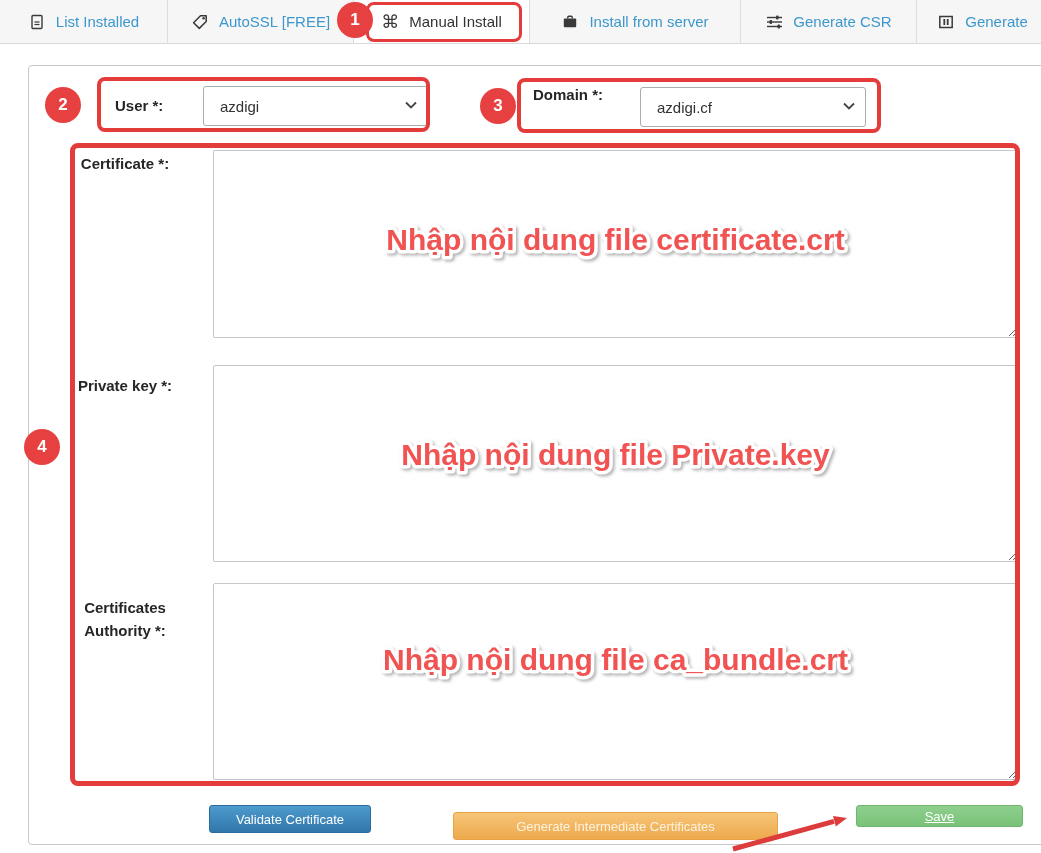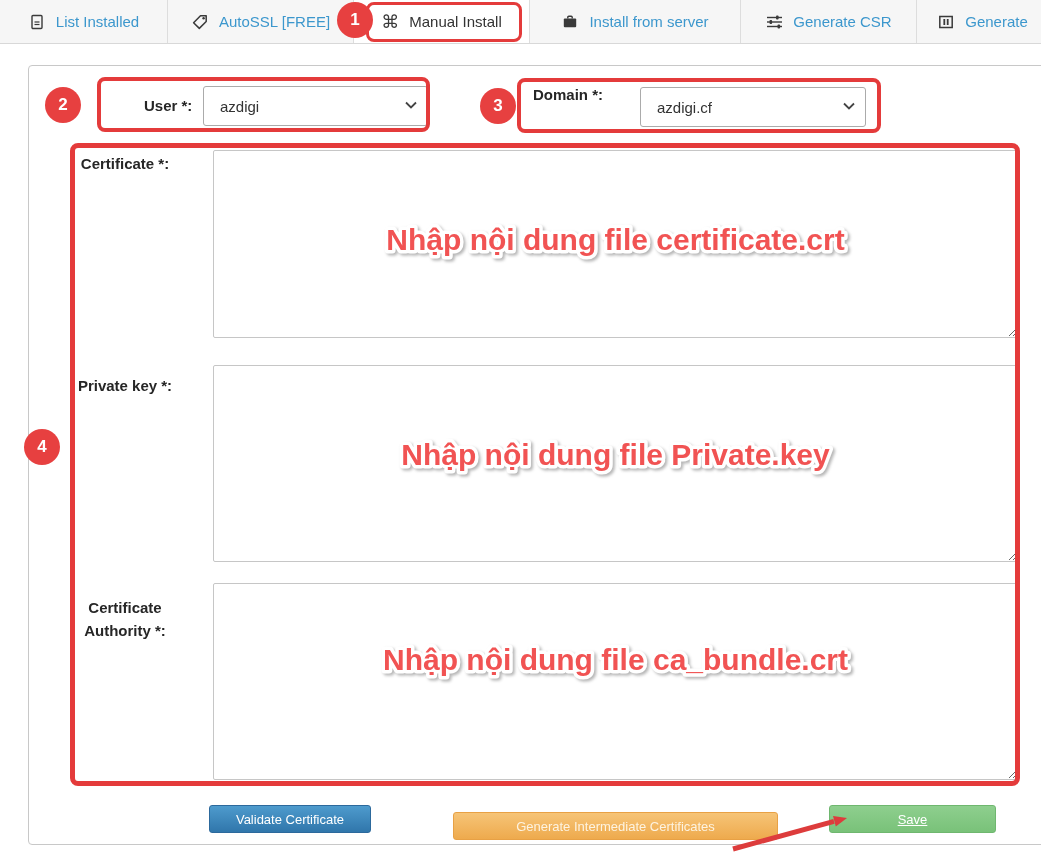--- a/index.html
+++ b/index.html
@@ -112,21 +112,21 @@
             <rect x="5.4" y="5" width="1.8" height="6" fill="#3a3a3a"></rect>
             <rect x="8.8" y="5" width="1.8" height="6" fill="#3a3a3a"></rect>
           </svg>
       </span>
       <span>Generate</span>
     </div>
   </div>
 
   <div class="panel"></div>
 
-  <span class="field-label" style="left:115px;top:97px;margin-left:29px;">User *:</span>
+  <span class="field-label" style="left:115px;top:97px;">User *:</span>
   <div class="selwrap" style="left:203px;top:86px;width:225px;height:40px;">
     <select>
       <option>azdigi</option>
     </select>
     <span class="chev">
       <svg width="12" height="8" viewBox="0 0 12 8">
           <polyline points="1,1.5 6,6.5 11,1.5" fill="none" stroke="#444" stroke-width="1.8"></polyline>
         </svg>
     </span>
   </div>
@@ -149,31 +149,31 @@
     <text x="50%" y="38" text-anchor="middle">Nhập nội dung file certificate.crt</text>
   </svg>
 
   <span class="field-label" style="left:55px;top:377px;width:140px;text-align:center;">Private key *:</span>
   <textarea class="box" style="left: 213px; top: 365px; width: 805px; height: 197px;"></textarea>
   <svg class="hint" style="left:213px;top:427px;width:805px;height:52px;">
     <text x="50%" y="38" text-anchor="middle">Nhập nội dung file Private.key</text>
   </svg>
 
   <span class="field-label" style="left:55px;top:596px;width:140px;text-align:center;line-height:23px;">
-      <span style="display:block">Certificate</span>
+      <span style="display:block">Certificates</span>
       <span style="display:block">Authority *:</span>
     </span>
   <textarea class="box" style="left: 213px; top: 583px; width: 805px; height: 197px;"></textarea>
   <svg class="hint" style="left:213px;top:632px;width:805px;height:52px;">
     <text x="50%" y="38" text-anchor="middle">Nhập nội dung file ca_bundle.crt</text>
   </svg>
 
   <div class="btn btn-validate" style="left:209px;top:805px;width:162px;height:28px;">Validate Certificate</div>
   <div class="btn btn-orange" style="left:453px;top:805px;width:325px;height:28px;margin-top:7px;">Generate Intermediate Certificates</div>
-  <div class="btn btn-save" style="left:829px;top:805px;width:167px;height:28px;text-decoration:underline;">Save</div>
+  <div class="btn btn-save" style="left:856px;top:805px;width:167px;height:22px;text-decoration:underline;">Save</div>
 
   <div class="red-box ann" style="left:366px;top:2px;width:156px;height:40px;border-width:3px;"></div>
   <div class="num-circle ann" style="left:337px;top:2px;">1</div>
 
   <div class="red-box ann" style="left:97px;top:77px;width:333px;height:55px;"></div>
   <div class="num-circle ann" style="left:45px;top:87px;">2</div>
 
   <div class="red-box ann" style="left:517px;top:78px;width:364px;height:55px;"></div>
   <div class="num-circle ann" style="left:480px;top:88px;">3</div>
 

